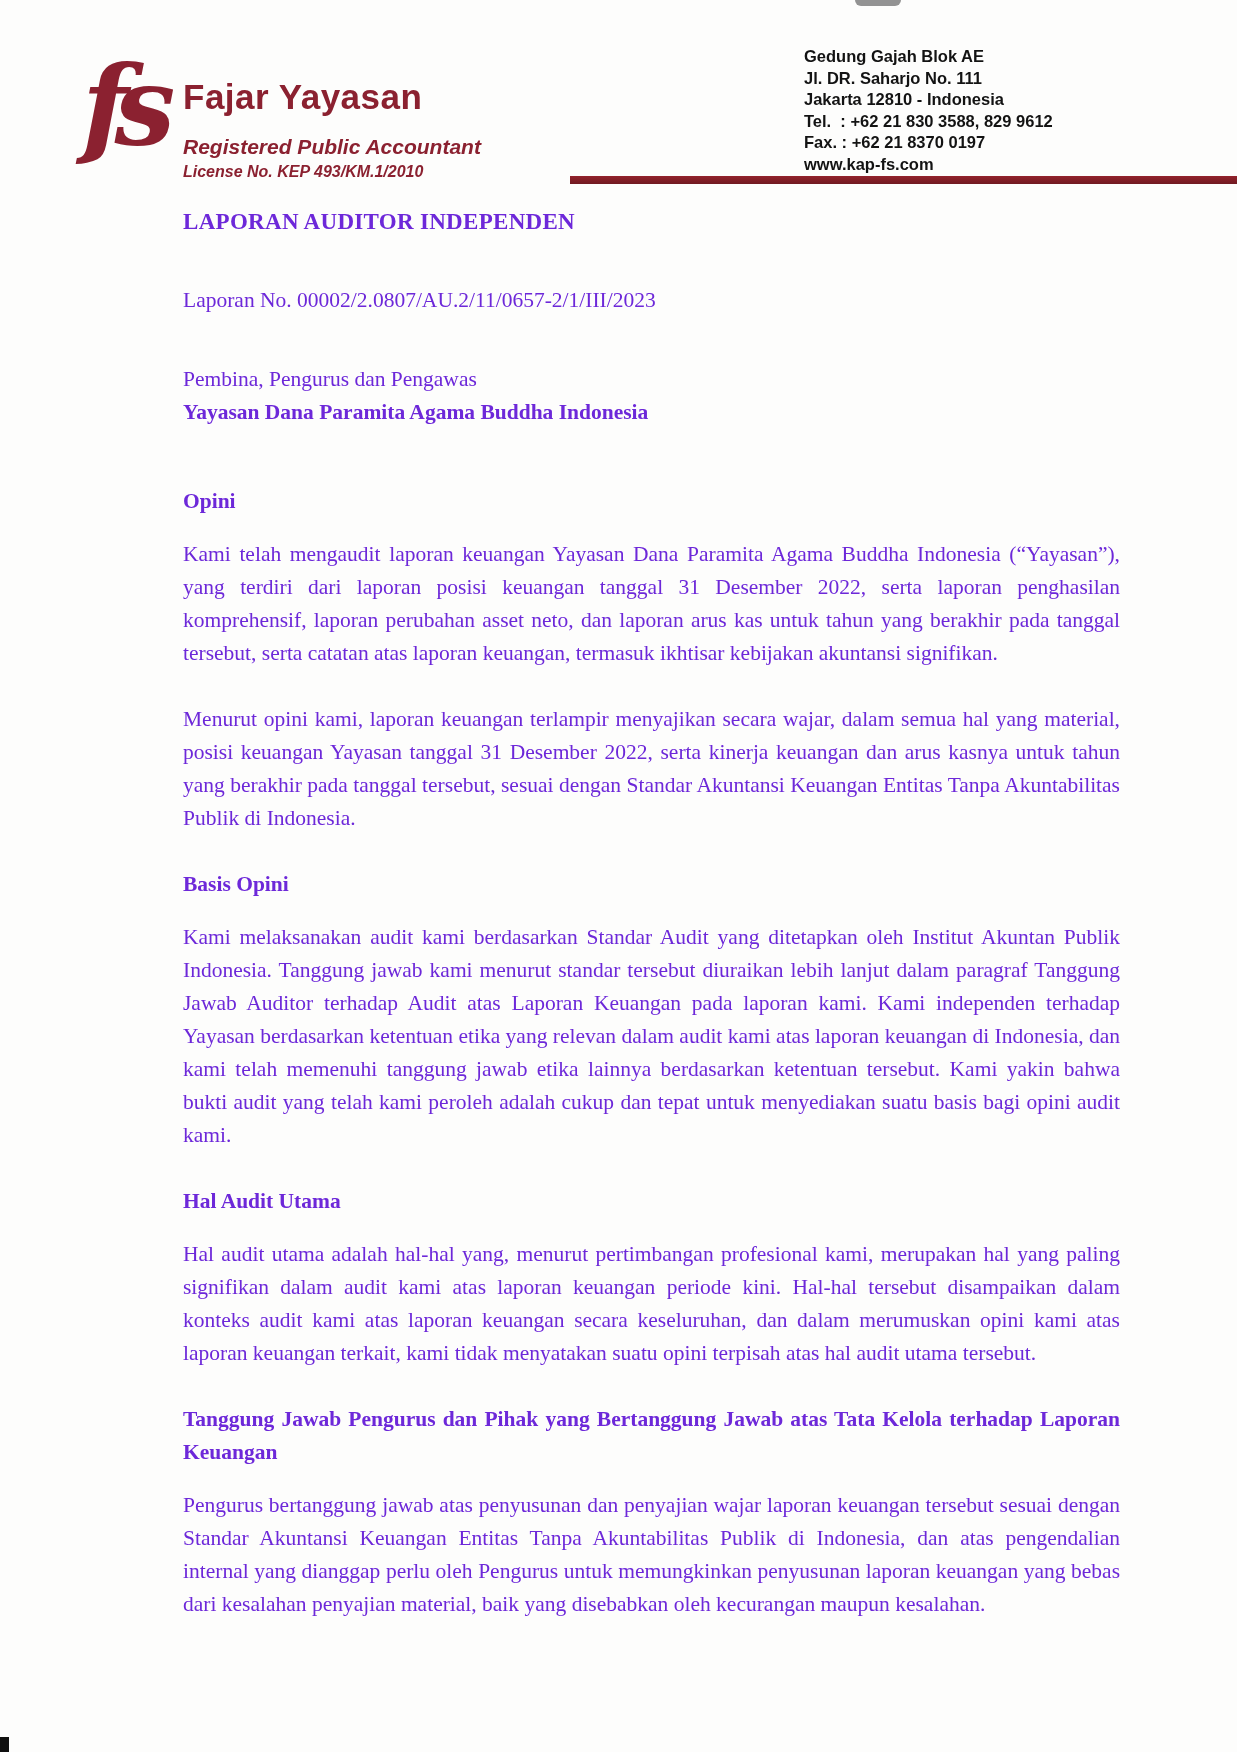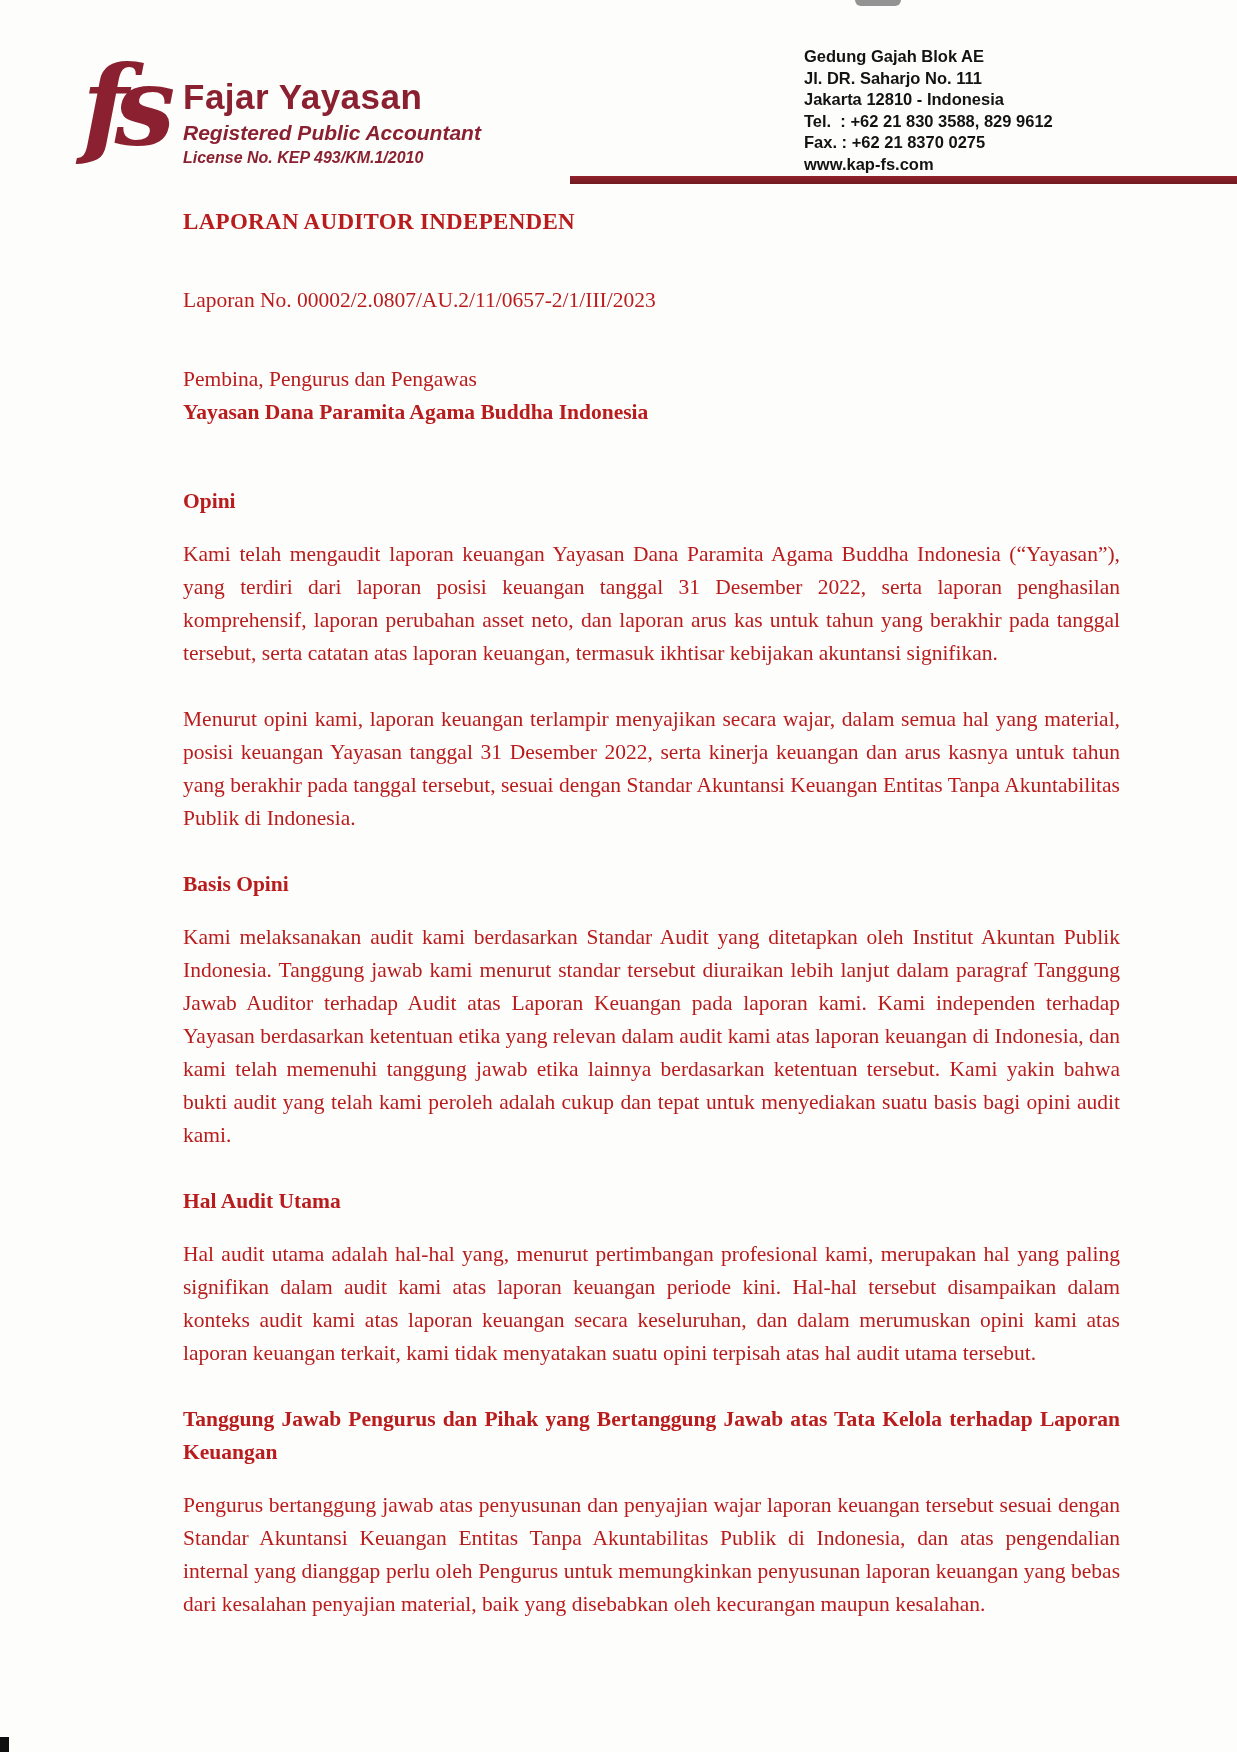--- a/index.html
+++ b/index.html
@@ -36,21 +36,21 @@
     font-size: 35px;
     font-weight: bold;
     letter-spacing: 0.5px;
     line-height: 38px;
   }
   .firm-subtitle {
     font-size: 21px;
     font-weight: bold;
     font-style: italic;
     line-height: 27px;
-    margin-top: 3px;
+    margin-top: 17px;
   }
   .firm-license {
     font-size: 16px;
     font-weight: bold;
     font-style: italic;
     line-height: 20px;
     margin-top: 2px;
   }
   .address {
     position: absolute;
@@ -86,21 +86,21 @@
   }
 
   
   .doc-body {
     position: absolute;
     left: 183px; top: 205px;
     width: 937px;
     font-family: "Liberation Serif", serif;
     font-size: 21.5px;
     line-height: 33px;
-    color: #b91c1c;
+    color: #6d28d9;
   }
   .doc-title {
     font-weight: bold;
     font-size: 23px;
     letter-spacing: 0.3px;
     margin: 0 0 46px 0;
   }
   .report-no { margin: 0 0 46px 0; }
   .addressee-line { margin: 0; }
   .addressee-bold { font-weight: bold; margin: 0 0 56px 0; }
@@ -129,21 +129,21 @@
     <div class="firm-name">Fajar Yayasan</div>
     <div class="firm-subtitle">Registered Public Accountant</div>
     <div class="firm-license">License No. KEP 493/KM.1/2010</div>
   </div>
 
   <div class="address">
     <div class="address-line">Gedung Gajah Blok AE</div>
     <div class="address-line">Jl. DR. Saharjo No. 111</div>
     <div class="address-line">Jakarta 12810 - Indonesia</div>
     <div class="address-line">Tel.  : +62 21 830 3588, 829 9612</div>
-    <div class="address-line">Fax. : +62 21 8370 0275</div>
+    <div class="address-line">Fax. : +62 21 8370 0197</div>
     <div class="address-line">www.kap-fs.com</div>
   </div>
 
   <div class="header-rule"></div>
 
   <div class="doc-body">
 
     <div class="doc-title">LAPORAN AUDITOR INDEPENDEN</div>
 
     <p class="report-no">Laporan No. 00002/2.0807/AU.2/11/0657-2/1/III/2023</p>

